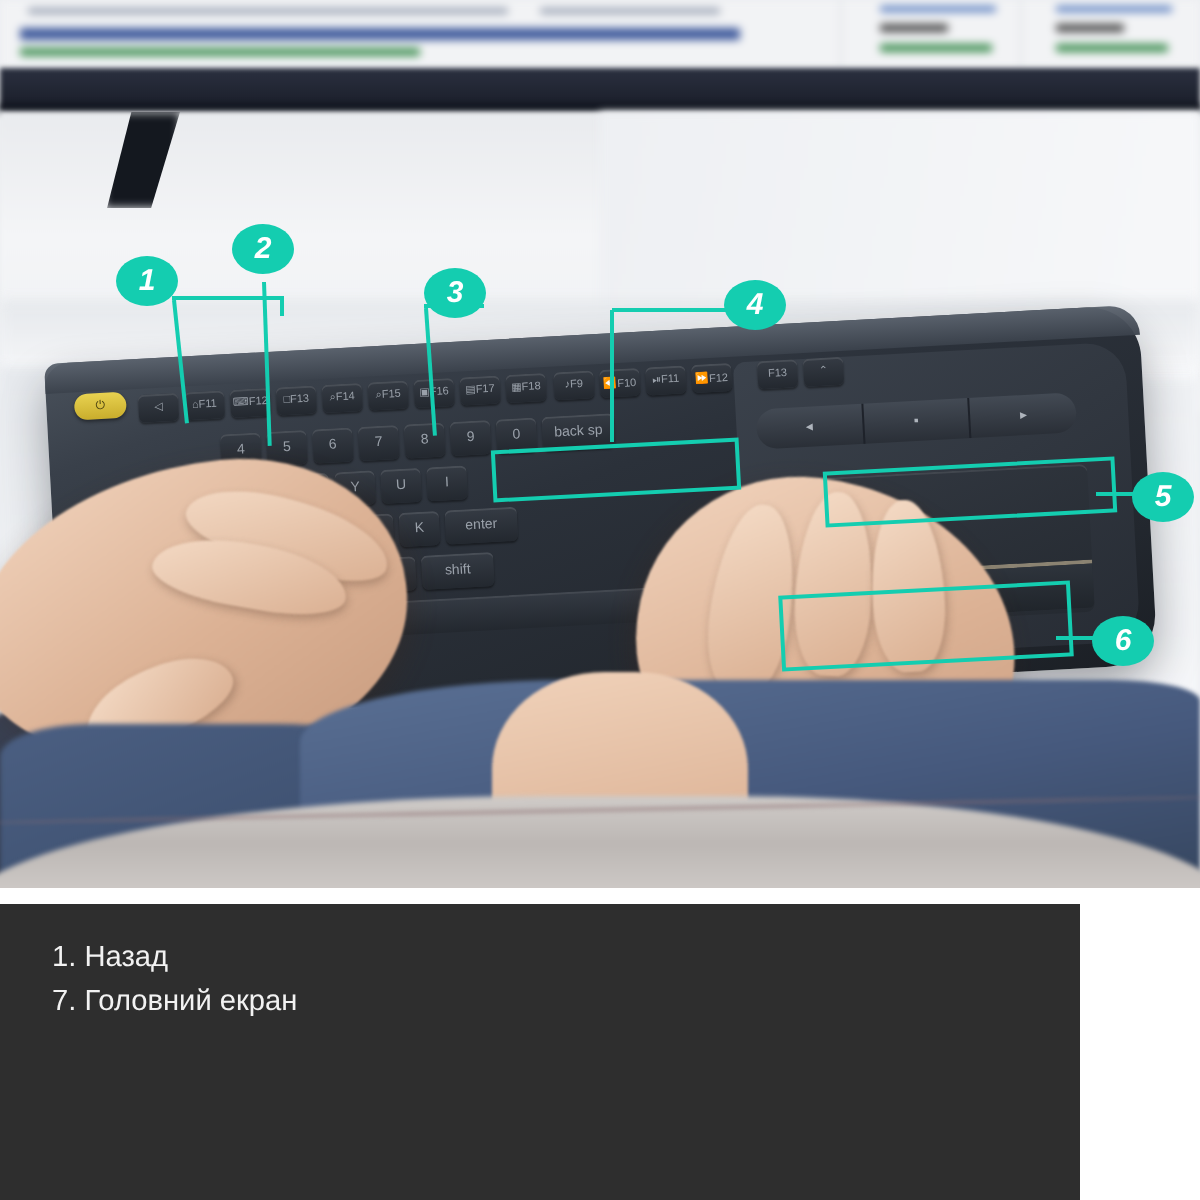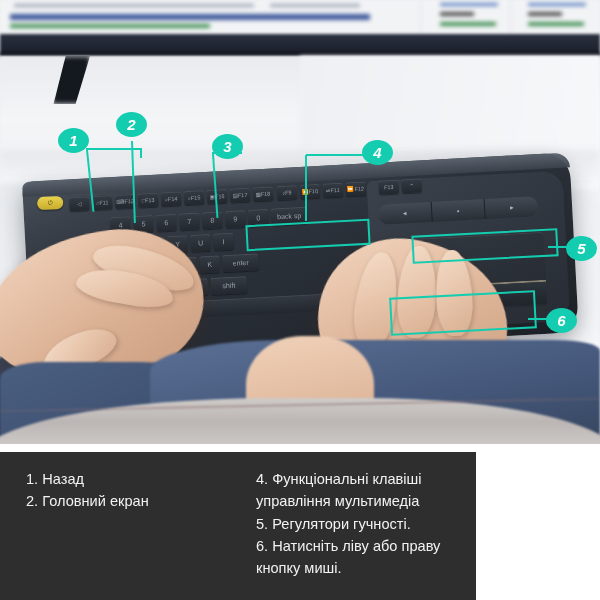--- a/index.html
+++ b/index.html
@@ -116,21 +116,21 @@
   .badge{position:absolute;width:31px;height:25px;border-radius:50%;
       background:#14cdb0;display:flex;align-items:center;justify-content:center;
       color:#ffffff;font-size:15px;font-style:italic;font-weight:bold;
       line-height:1;}
   .lead{position:absolute;background:#14cdb0;}
   .leadline{position:absolute;height:2px;background:#14cdb0;
       transform-origin:left center;}
   .box{position:absolute;border:2px solid #14cdb0;}
 
   
-  #caption{position:absolute;left:0;top:452px;width:476px;height:148px;
+  #caption{position:absolute;left:0;top:452px;width:540px;height:148px;
       background:#2e2e2e;}
   .cap-cols{display:flex;padding:16px 18px 0 26px;gap:18px;}
   .cap-col{color:#f2f2f2;font-size:14.6px;line-height:1.53;}
   .cap-col.left{width:212px;}
   .cap-col.right{flex:1;}
   .cap-line{white-space:pre-wrap;}
 </style>
 </head>
 <body>
 
@@ -300,23 +300,18 @@
       <div class="leadline" style="left:528px;top:318px;width:22px;"></div>
       <div class="badge" style="left:546px;top:308px;">6</div>
     </div>
 
   </div>
 
   <div id="caption">
     <div class="cap-cols">
       <div class="cap-col left">
         <div class="cap-line">1. Назад</div>
-        <div class="cap-line">2. Головний екран</div>
-      </div>
-      <div class="cap-col right">
-        <div class="cap-line">4. Функціональні клавіші управління мультимедіа</div>
-        <div class="cap-line">5. Регулятори гучності.</div>
-        <div class="cap-line">6. Натисніть ліву або праву кнопку миші.</div>
+        <div class="cap-line">7. Головний екран</div>
       </div>
     </div>
   </div>
 
 </div>
 
 </body></html>

